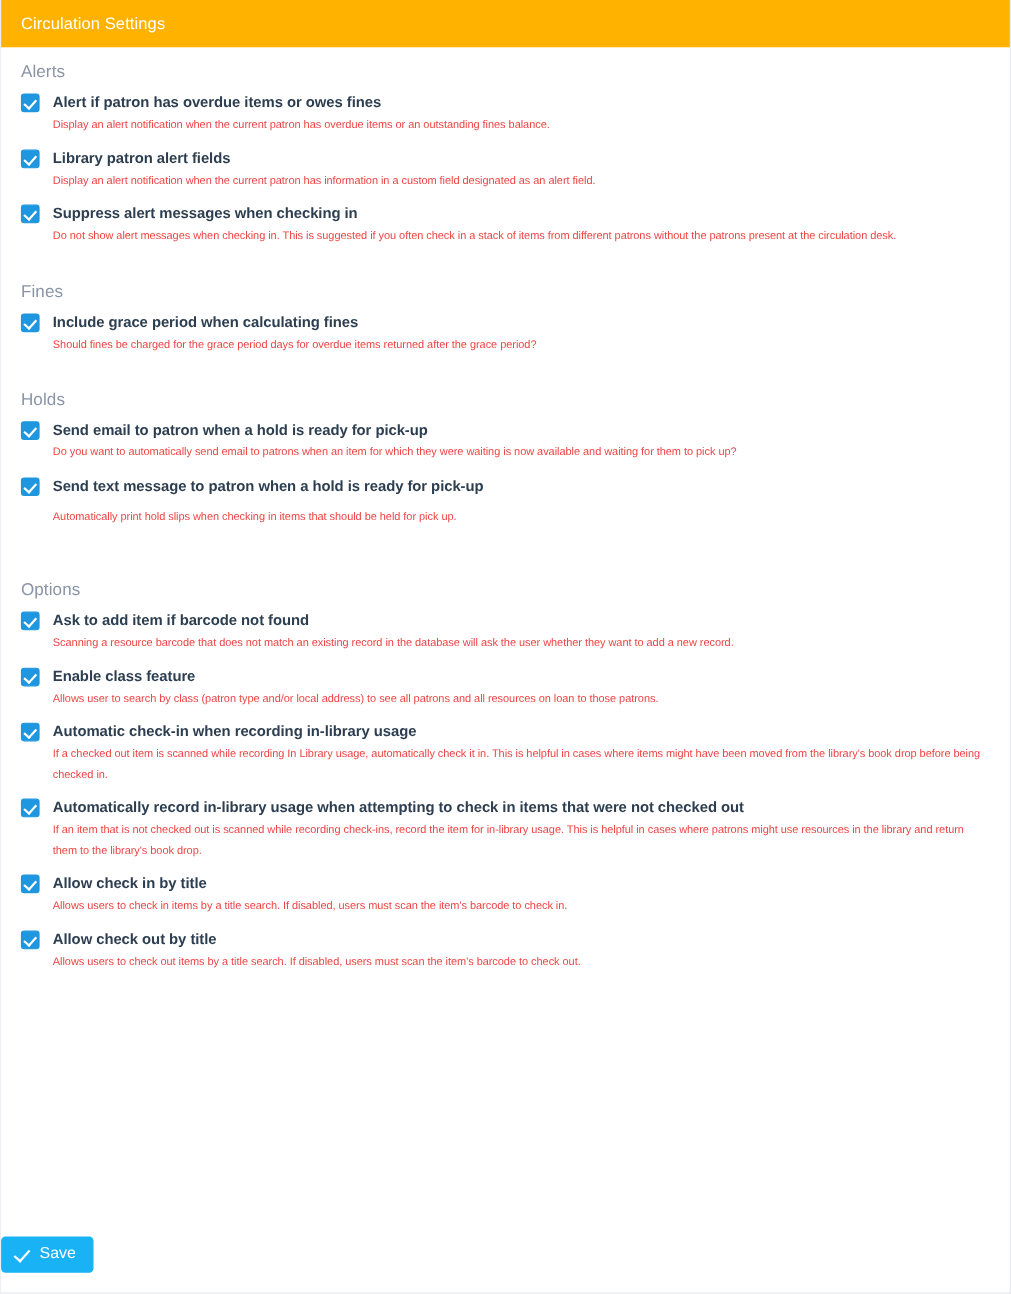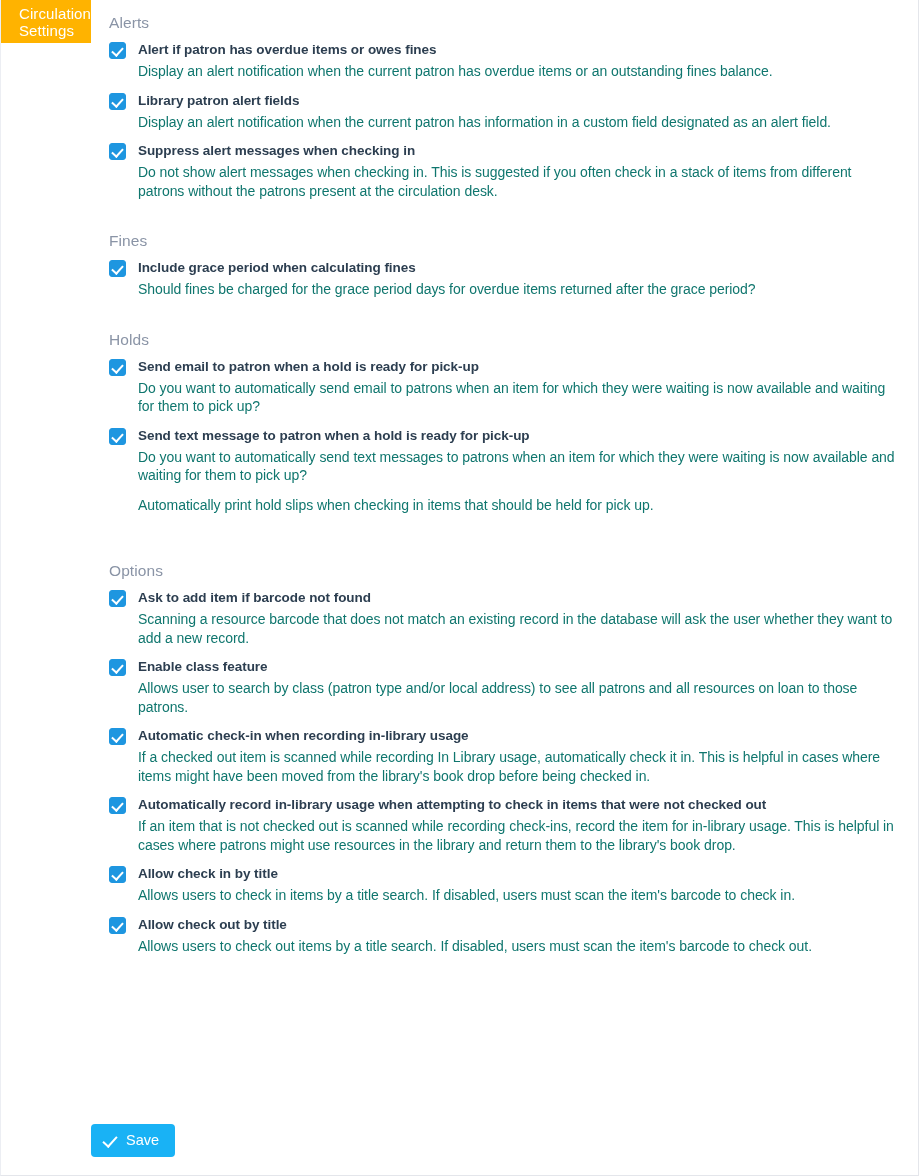--- a/index.html
+++ b/index.html
@@ -18,21 +18,21 @@
   .panel {
     width: 919px;
     height: 1176px;
     box-sizing: border-box;
     border-left: 1px solid #eceef3;
     border-right: 1px solid #e4e6eb;
     border-bottom: 1px solid #e4e6eb;
     background: #ffffff;
     position: relative;
     display: flex;
-    flex-direction: row;
+    flex-direction: column;
   }
 
   .panel-header {
     height: 43px;
     background: #ffb300;
     display: flex;
     align-items: center;
     padding-left: 18px;
     box-sizing: border-box;
     flex: 0 0 43px;
@@ -123,22 +123,22 @@
 
   .setting-label {
     font-size: 13.5px;
     font-weight: bold;
     color: #2c3e50;
     line-height: 18px;
     letter-spacing: -.05px;
   }
 
   .setting-desc {
-    color: #0f766e;
-    font-size: 14px;
+    color: #ef4444;
+    font-size: 10px;
     line-height: 18.5px;
     margin: 3px 0 0 29px;
     max-width: 852px;
     letter-spacing: -.05px;
   }
 
   .footer {
     position: absolute;
     left: 0;
     right: 0;
@@ -237,21 +237,20 @@
               <span class="checkbox checked"></span>
               <span class="setting-label">Send email to patron when a hold is ready for pick-up</span>
             </div>
             <div class="setting-desc">Do you want to automatically send email to patrons when an item for which they were waiting is now available and waiting for them to pick up?</div>
           </div>
           <div class="setting">
             <div class="setting-row">
               <span class="checkbox checked"></span>
               <span class="setting-label">Send text message to patron when a hold is ready for pick-up</span>
             </div>
-            <div class="setting-desc">Do you want to automatically send text messages to patrons when an item for which they were waiting is now available and waiting for them to pick up?</div>
           </div>
           <div class="setting">
             <div class="setting-desc">Automatically print hold slips when checking in items that should be held for pick up.</div>
           </div>
         </div>
         <div class="section gap-before" style="margin-top: 48px;">
           <h2 class="section-title">Options</h2>
           <div class="setting">
             <div class="setting-row">
               <span class="checkbox checked"></span>

